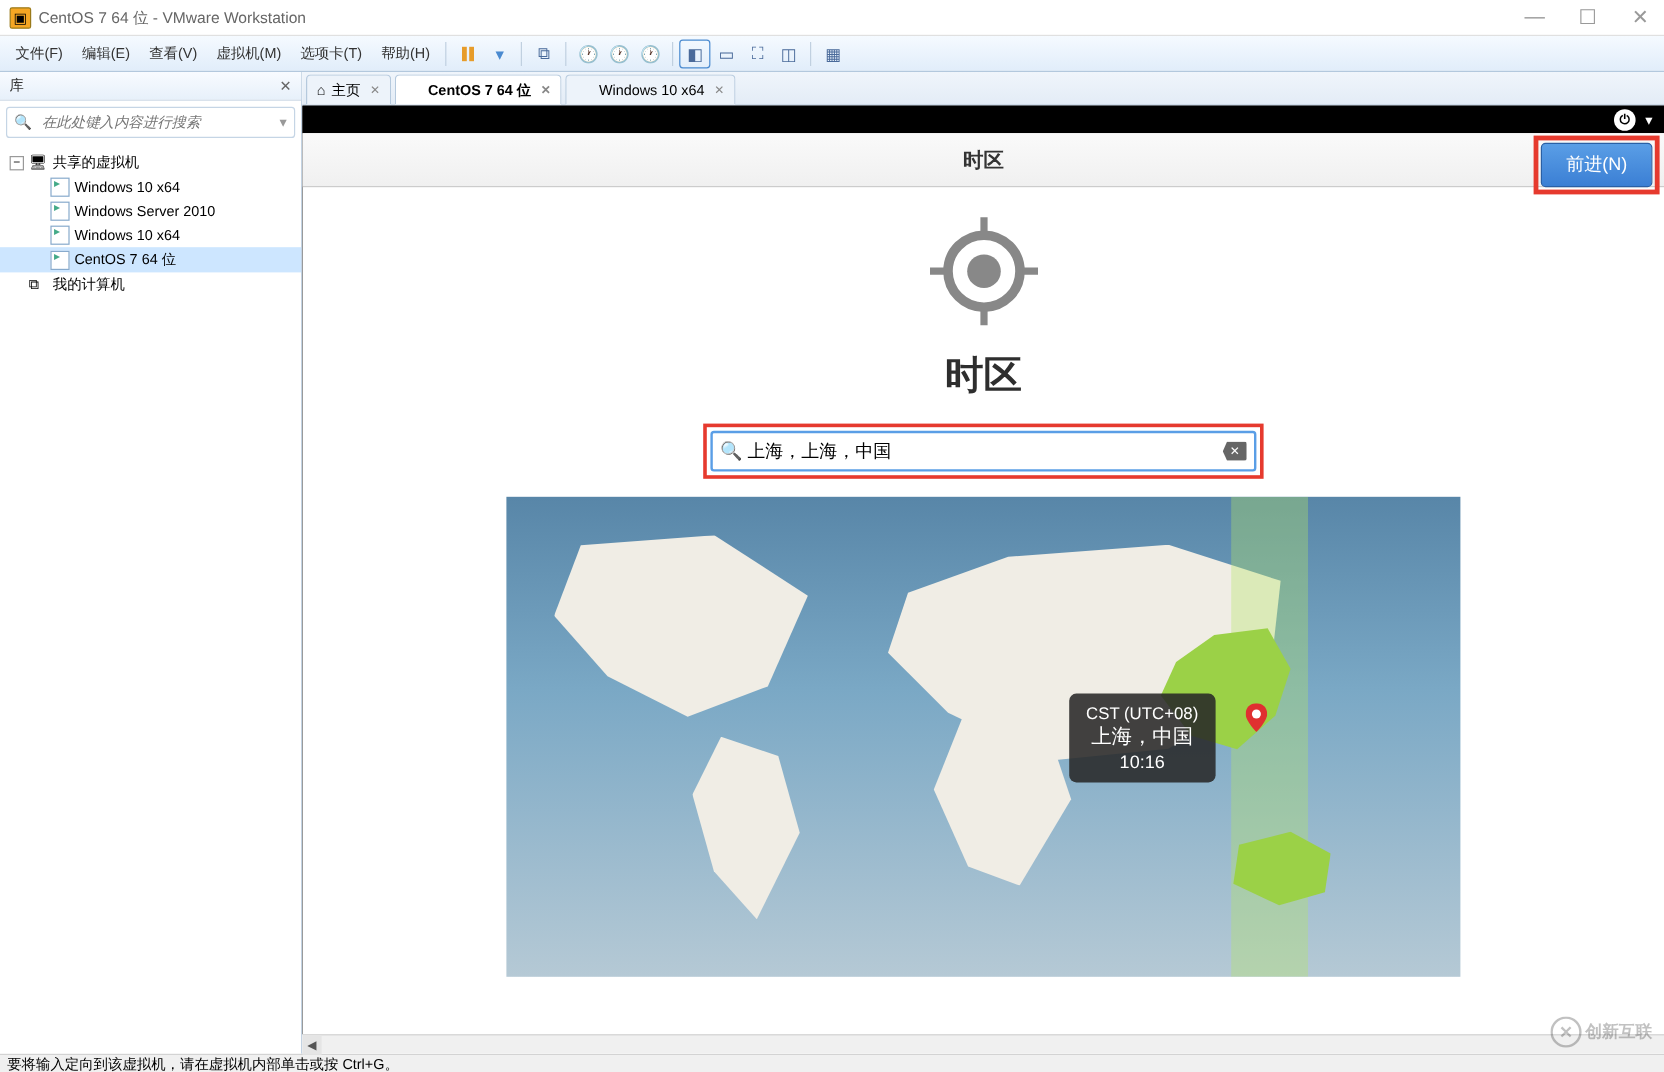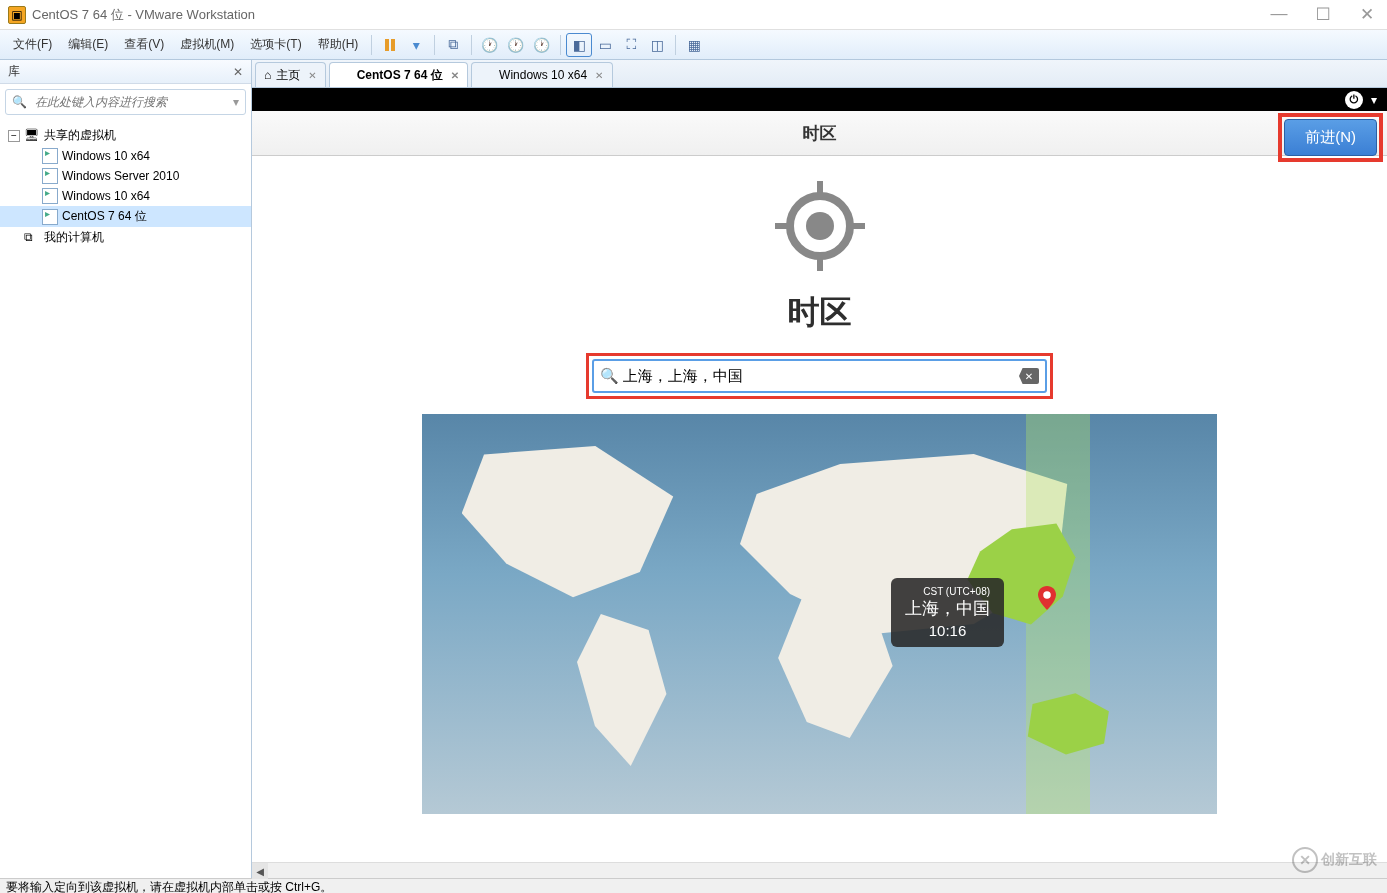--- a/index.html
+++ b/index.html
@@ -70,21 +70,21 @@
 .tz-search .sicon { color: #888; margin-right: 4px; font-size:15px; }
 .tz-search input { border: none; outline: none; flex: 1; font-size: 15px; }
 .tz-search .clear { width: 20px; height: 16px; background: #666; color: #fff; border-radius: 2px; font-size: 10px; display: flex; align-items: center; justify-content: center; cursor: pointer; clip-path: polygon(18% 0, 100% 0, 100% 100%, 18% 100%, 0 50%);}
 
 .map-container { width: 795px; height: 400px; margin: 15px auto 0 auto; position: relative; background: linear-gradient(180deg, #5886a8 0%, #7aa8c5 40%, #b5c9d5 100%); overflow:hidden; }
 .landmass { position:absolute; background:#f0ede5; }
 .tz-highlight { position:absolute; top:0; bottom:0; left:76%; width:8%; background: rgba(180,230,100,0.35); }
 .china-shape { position:absolute; left:67%; top:26%; width:16%; height:28%; background:#9bd147; clip-path: polygon(20% 30%, 45% 10%, 80% 5%, 95% 35%, 85% 70%, 60% 95%, 30% 85%, 10% 55%);}
 .aus-shape { position:absolute; left:75%; top:68%; width:12%; height:18%; background:#9bd147; clip-path: polygon(15% 25%, 60% 10%, 95% 35%, 90% 80%, 50% 95%, 10% 70%);}
 .tooltip { position: absolute; left: 59%; top: 41%; background: rgba(40,40,40,0.88); color: #fff; border-radius: 6px; padding: 8px 14px; text-align: center; font-size: 13px; }
-.tooltip .tz { font-size: 10px; text-align: right; }
+.tooltip .tz { font-size: 14px; text-align: right; }
 .tooltip .loc { font-size: 17px; }
 .tooltip .time { font-size: 15px; margin-top:2px; }
 .map-pin { position:absolute; left:77.5%; top:43%; width:12px; height:18px; }
 .map-pin svg { width:18px; height:24px; }
 
 
 .statusbar { height: 17px; background: #f0f0f0; border-top: 1px solid #ccc; font-size: 12px; padding: 0 6px; display: flex; align-items: center; }
 
 
 .hscroll { height:16px; background:#f0f0f0; border-top:1px solid #ddd; position:relative;}

